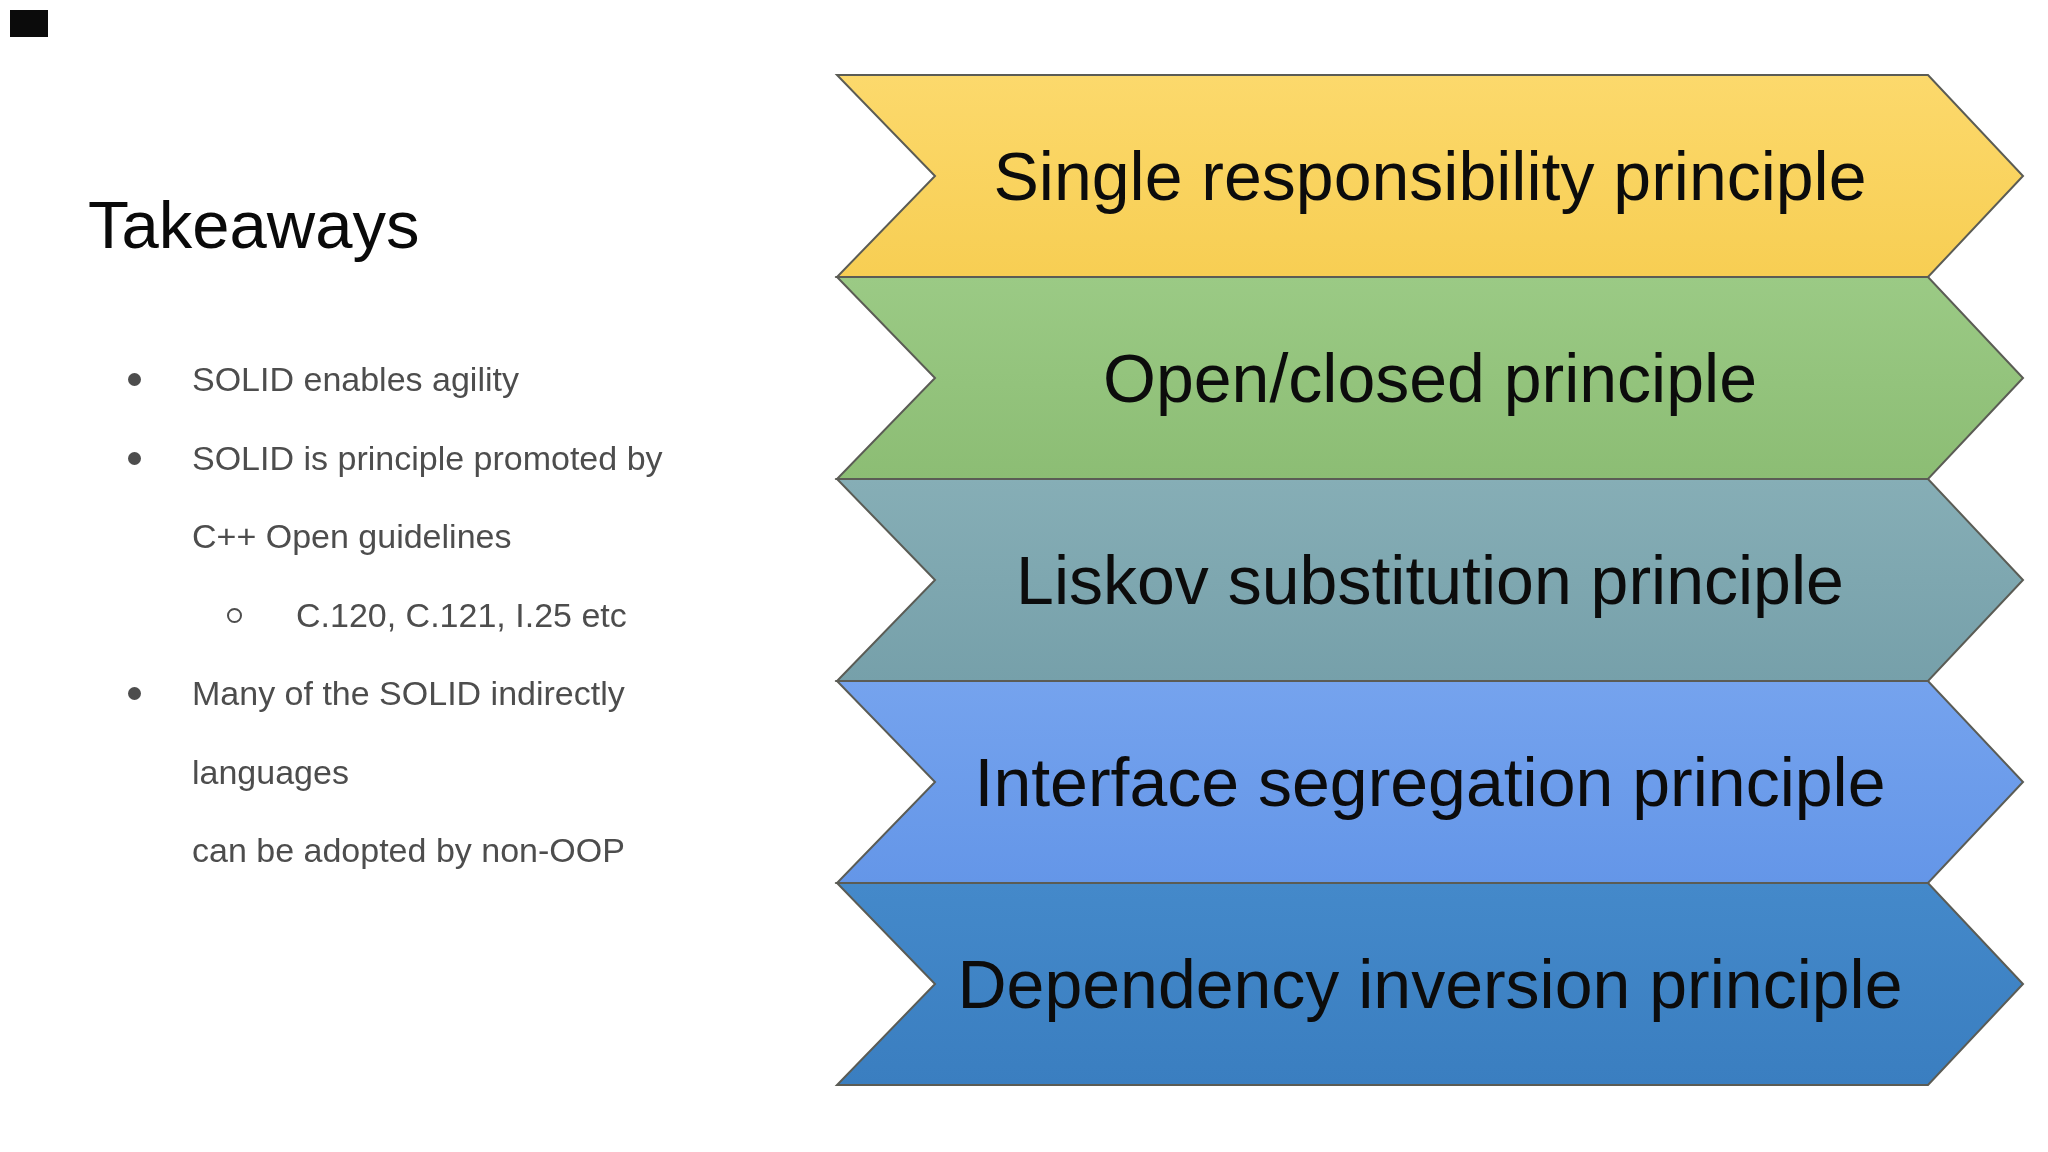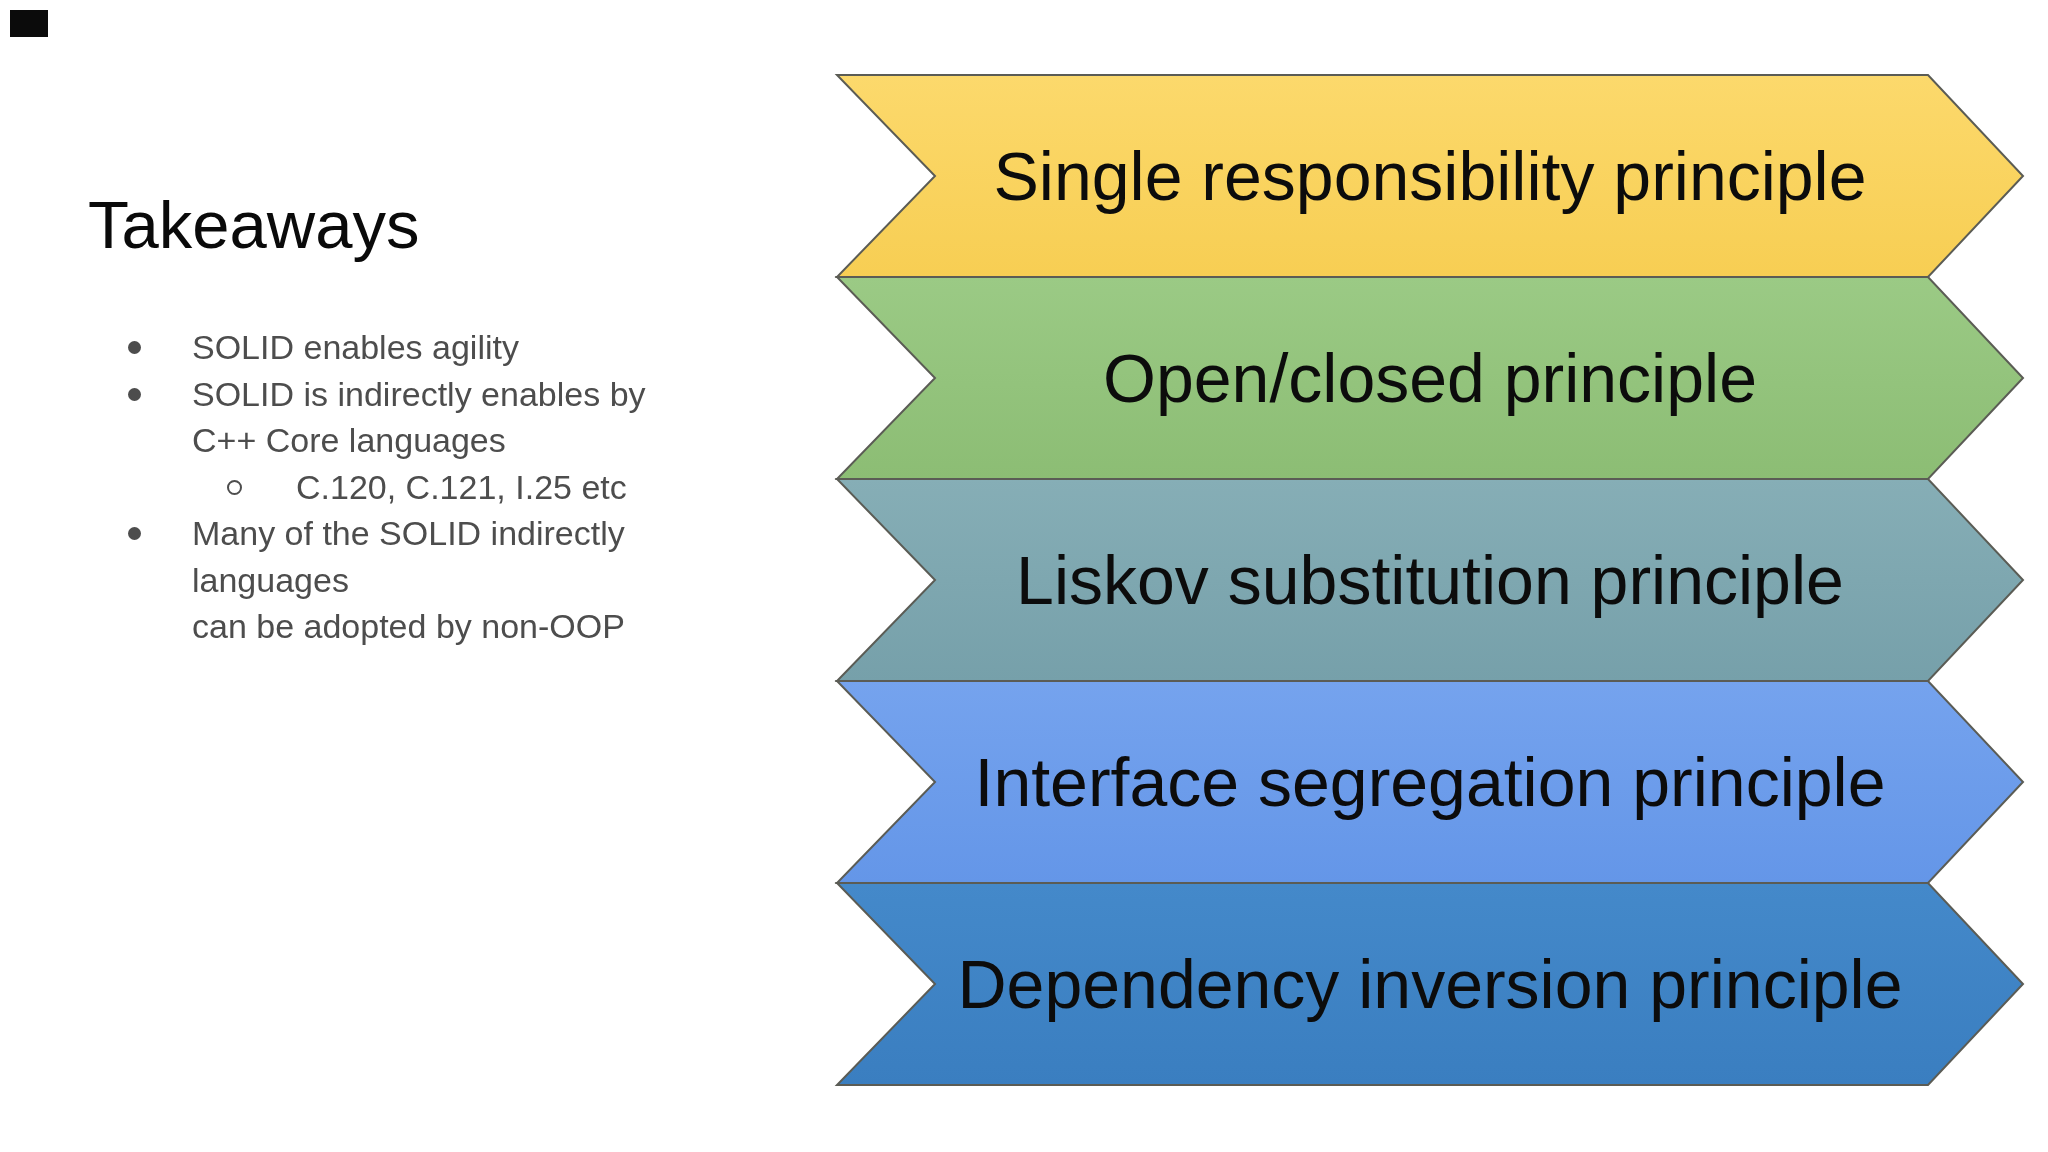--- a/index.html
+++ b/index.html
@@ -20,20 +20,21 @@
     white-space:nowrap;
   }
   .bullets{
     position:absolute;left:128px;top:324px;
     font-size:34px;color:#4d4d4d;
   }
   .b-line{
     position:relative;
     line-height:46.5px;min-height:46.5px;
     white-space:nowrap;
+    margin-top:32px;
   }
   .b-line.lvl1{padding-left:64px;}
   .b-line.lvl2{padding-left:168px;}
   .m-disc{
     position:absolute;left:0;top:17px;
     width:13px;height:13px;border-radius:50%;
     background:#4d4d4d;
   }
   .m-circle{
     position:absolute;left:99px;top:16px;
@@ -52,22 +53,22 @@
 <body>
 
 <div class="slide">
 
   <div class="corner-mark" style="background: rgb(11, 11, 11);"></div>
 
   <div class="title">Takeaways</div>
 
   <div class="bullets">
       <div class="b-line lvl1"><span class="m-disc"></span><span>SOLID enables agility</span></div>
-      <div class="b-line lvl1"><span class="m-disc"></span><span>SOLID is indirectly enables by</span></div>
-      <div class="b-line lvl1"><span>C++ Core languages</span></div>
+      <div class="b-line lvl1"><span class="m-disc"></span><span>SOLID is principle promoted by</span></div>
+      <div class="b-line lvl1"><span>C++ Open guidelines</span></div>
       <div class="b-line lvl2"><span class="m-circle"></span><span>C.120, C.121, I.25 etc</span></div>
       <div class="b-line lvl1"><span class="m-disc"></span><span>Many of the SOLID indirectly</span></div>
       <div class="b-line lvl1"><span>languages</span></div>
       <div class="b-line lvl1"><span>can be adopted by non-OOP</span></div>
     </div>
 
   <svg class="banners-svg" width="2048" height="1152" viewBox="0 0 2048 1152">
       <defs>
         <linearGradient id="grad-0" x1="0" y1="0" x2="0" y2="1">
           <stop offset="0" stop-color="#FCD96C"></stop>

